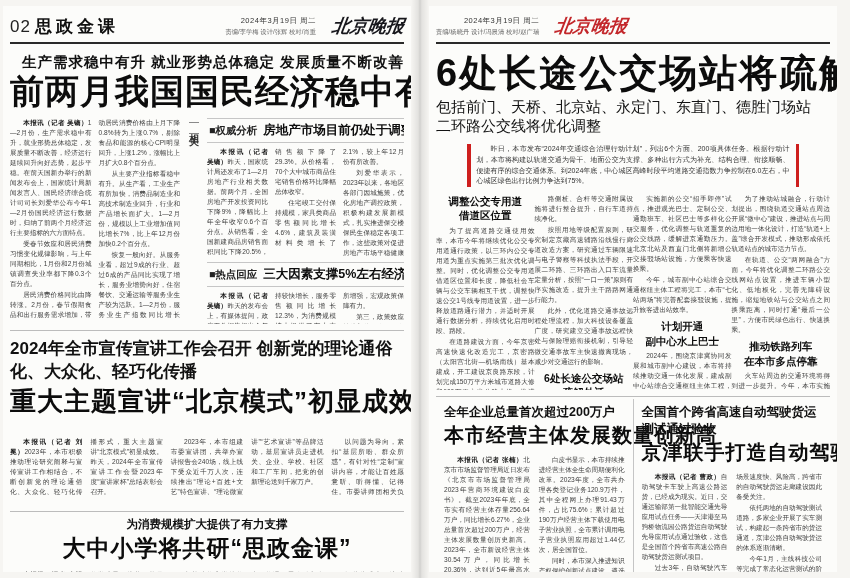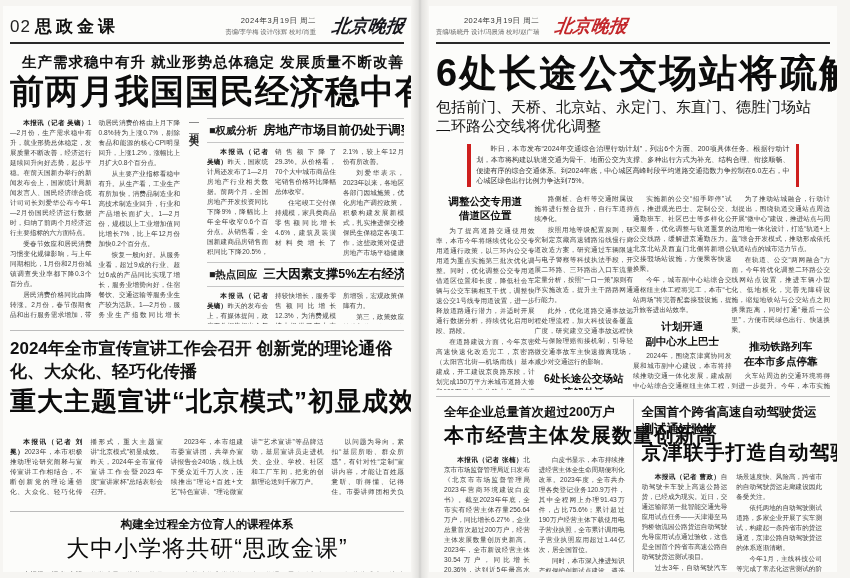--- a/index.html
+++ b/index.html
@@ -19,21 +19,21 @@
   .masthead{font-family:"DejaVu Serif",serif;font-style:italic;font-weight:bold;font-size:18px;transform:skewX(-8deg);white-space:nowrap}
   .mh-black{color:#17171c}.mh-red{color:#c3272b}
 
   .kicker{text-align:right;font-weight:bold;font-size:14.5px;color:#111;margin:9px 0 2px;letter-spacing:1px}
   .headline-xl{text-align:center;font-weight:900;font-size:34px;color:#0c0c0c;letter-spacing:1px;line-height:1.05;margin:2px 0 8px;white-space:nowrap}
   .headline-xxl{text-align:center;font-weight:900;font-size:38px;color:#0c0c0c;letter-spacing:2px;line-height:1.05;margin:10px 0 4px;white-space:nowrap}
   .subhead{font-size:15px;font-weight:normal;text-align:left;margin:2px 0 8px;color:#131313}
   .kicker-m{text-align:left;font-weight:bold;font-size:17px;color:#111;margin:6px 0 1px}
   .headline-l{text-align:center;font-weight:900;font-size:26px;color:#0c0c0c;letter-spacing:1px;margin:0 0 18px;white-space:nowrap}
   .kicker-s{text-align:center;font-weight:bold;font-size:11.5px;color:#111;margin:5px 0 1px}
-  .headline-m{text-align:center;font-weight:400;font-size:23px;color:#0c0c0c;letter-spacing:1px;margin:0 0 6px;white-space:nowrap}
+  .headline-m{text-align:center;font-weight:700;font-size:23px;color:#0c0c0c;letter-spacing:1px;margin:0 0 6px;white-space:nowrap}
 
   .para{font-size:6.6px;line-height:1.52;color:#3d3d3d;text-align:justify;text-indent:2em;margin:0 0 1px}
   .para b{color:#151515}
   .more{display:contents}
   .divider{border-top:1px solid #bcbcbc;margin:6px 0 0}
 
   .eco-row{display:flex;gap:6px;height:206px;overflow:hidden;margin-top:2px}
   .eco-left{width:170px;flex:none}
   .cols2{column-count:2;column-gap:7px;height:100%;overflow:hidden}
   .rel{width:15px;flex:none;display:flex;flex-direction:column;align-items:center;padding-top:2px}
@@ -128,21 +128,21 @@
       <div class="headline-l">重大主题宣讲“北京模式”初显成效</div>
       <div class="cols5 preach-body">
         <p class="para"><b>本报讯（记者 刘冕）</b><span>2023年，本市积极推动理论研究阐释与宣传宣讲工作相结合，不断创新党的理论通俗化、大众化、轻巧化传播形式，重大主题宣讲“北京模式”初显成效。昨天，2024年全市宣传宣讲工作会暨2023年度“宣讲家杯”总结表彰会召开。</span></p>
         <div class="more"><p class="para">2023年，本市组建市委宣讲团，共举办宣讲报告会240场，线上线下受众近千万人次，连续推出“理论+百姓+文艺”特色宣讲、“理论微宣讲”“艺术宣讲”等品牌活动，基层宣讲员走进机关、企业、学校、社区和工厂车间，把党的创新理论送到千家万户。</p><p class="para">以问题为导向，紧扣“基层所盼、群众所惑”，有针对性“定制”宣讲内容，才能让百姓愿意听、听得懂、记得住。市委讲师团相关负责人介绍，各区宣讲团结合区域特色，探索“菜单式”宣讲、互动式宣讲等方式，用百姓话讲百姓事。</p></div>
       </div>
     </div>
 
     <div class="divider"></div>
 
     <div>
-      <div class="kicker-s">构建全过程全方位育人的课程体系</div>
+      <div class="kicker-s">为消费规模扩大提供了有力支撑</div>
       <div class="headline-m">大中小学将共研“思政金课”</div>
       <div class="cols5 edu-body">
         <p class="para"><b>本报讯（记者 李祺瑶）</b><span>昨天，北京教育学院马克思主义学院揭牌。依托北京市“大思政课”综合改革试验区的特色优势，该院将打造一批精品课程，培育一批教学成果，培养一批优秀教师和教学团队，推动大中小学思政课教师共同建设专业发展共同体，创新教学方式，共研“思政金课”。</span></p>
         <div class="more"><p class="para">市基础教育学校教师问卷调研显示，围绕思政课“小课改”建设，科学把握课程改革动向，结合不同课程特点、思维方式和价值理念，深入挖掘校本课程活动元素，将课程思政融入人才培养设计、课程教材评审、课堂教学、交流研讨、实践指导、资源共享、教学评价等方面，构建全过程全方位育人的课程体系。</p><p class="para">揭牌仪式上，该院表示将推动中小学校教学教研创新，整合各校资源开展“大思政课”建设，推动“思政课+社会实践”“互联网+思政课”等融合方式探索创新，增强思政教学的针对性和吸引力，实现教学相长，推动高质量教育教学成果落地，建设一支专业化教师队伍。</p></div>
       </div>
     </div>
   </div>
 
   <div class="gutter"></div>
 

